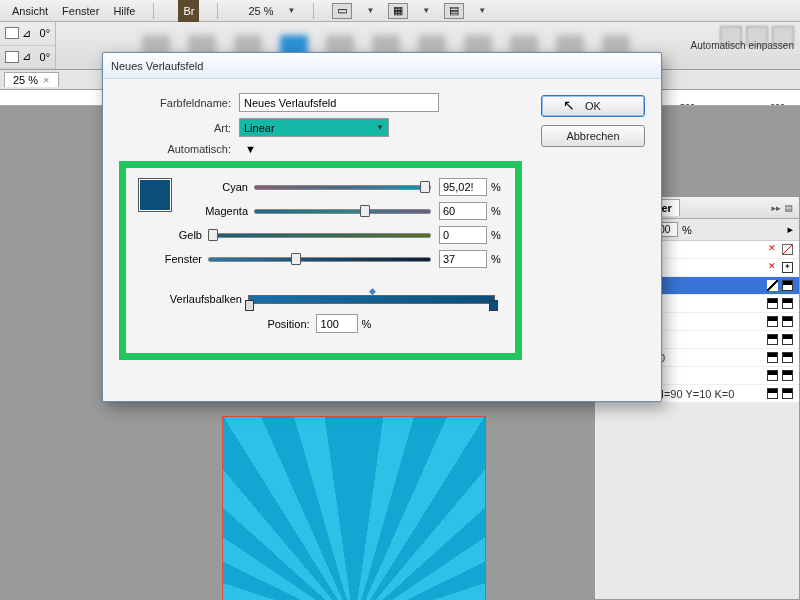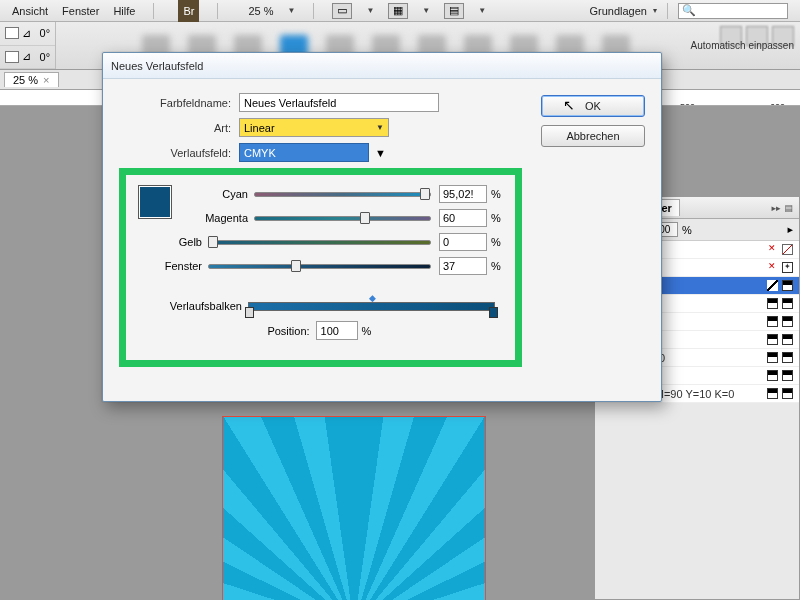--- a/index.html
+++ b/index.html
@@ -74,21 +74,21 @@
 .dialog .titlebar span { color:#2b2b2b; }
 .dialog .body { padding:14px 16px; display:flex; gap:19px;}
 .dialog .form { flex:1;}
 .dialog .btncol { width:104px; display:flex; flex-direction:column; gap:8px; padding-top:2px;}
 .winbtn { height:22px; background:linear-gradient(#fdfdfd,#e3e3e3); border:1px solid #8a8a8a; border-radius:3px; color:#222; display:flex; align-items:center; justify-content:center; cursor:pointer;}
 .winbtn.primary { border:1px solid #3a72c8; box-shadow:inset 0 0 0 1px rgba(120,180,250,.8);}
 .cursor { position:absolute; left:563px; top:97px; font-size:14px; color:#000; pointer-events:none;}
 .frow { display:flex; align-items:center; margin-bottom:6px;}
 .flabel { width:120px; text-align:right; padding-right:8px; color:#333;}
 .tinput { height:19px; border:1px solid #9a9a9a; background:#fff; padding:0 4px; font-size:11px;}
-.select { height:19px; border:1px solid #9a9a9a; background:#fde047; display:flex; align-items:center; justify-content:space-between; padding:0 4px;}
+.select { height:19px; border:1px solid #9a9a9a; background:#14b8a6; display:flex; align-items:center; justify-content:space-between; padding:0 4px;}
 .select.blue { background:#3a83d6; color:#fff; border-color:#2a63a6;}
 .select .arr { font-size:8px; color:#333;}
 .fieldset { border:7px solid #22c55e; padding:10px 12px 14px; margin-top:2px; background:#f4f4f4;}
 .swatch-big { width:34px; height:34px; background:#0b4f7a; border:1px solid #555; box-shadow:inset 0 0 0 1px #fff; float:left; margin-right:12px;}
 .slider-row { display:flex; align-items:center; margin-bottom:6px;}
 .slabel { width:70px; text-align:right; padding-right:6px;}
 .slider { flex:1; height:12px; position:relative; margin-right:8px;}
 .strack { position:absolute; left:0; right:0; top:4px; height:5px; border:1px solid #888; border-radius:2px;}
 .g-cyan { background:linear-gradient(90deg,#8a5c73,#466c86,#1a8fbf);}
 .g-mag { background:linear-gradient(90deg,#1a6b80,#2a8290,#6c5b85);}
@@ -115,28 +115,20 @@
   <div class="divider"></div>
   <span class="zoom">25 %</span>
   <span class="tri">▼</span>
   <div class="divider"></div>
   <div class="tool-ico">▭</div>
     <span class="tri">▼</span>
   <div class="tool-ico">▦</div>
     <span class="tri">▼</span>
   <div class="tool-ico">▤</div>
     <span class="tri">▼</span>
-  <div class="right">
-    <span>Grundlagen</span>
-    <span class="tri">▾</span>
-    <div class="divider"></div>
-    <div class="search">
-        <span>🔍</span>
-      </div>
-  </div>
 </div>
 
 <div class="toolbar2">
   <div class="leftcol">
     <div class="cell">
         <div class="ico"></div>
         <span class="tri">⊿</span>
         <span class="rot">0°</span>
       </div>
     <div class="cell">
@@ -283,24 +275,21 @@
           <input class="tinput" style="width: 200px;" value="Neues Verlaufsfeld">
         </div>
         <div class="frow">
           <div class="flabel">Art:</div>
           <div class="select" style="width:150px">
               <span>Linear</span>
               <span class="arr">▼</span>
             </div>
         </div>
         <div class="frow">
-          <div class="flabel">Verlaufsfeld:</div>
-          <div class="select blue" style="width:130px">
-              <span>CMYK</span>
-            </div>
+          <div class="flabel">Automatisch:</div>
           <span class="arr" style="margin-left:6px">▼</span>
         </div>
 
         <div class="fieldset">
           <div class="swatch-big"></div>
           <div class="slider-row">
             <div class="slabel">Cyan</div>
             <div class="slider">
                 <div class="strack g-cyan"></div>
                 <div class="thumb" style="left:94%"></div>

